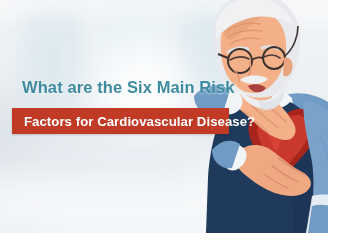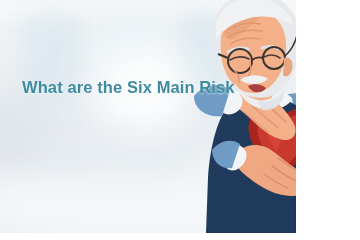--- a/index.html
+++ b/index.html
@@ -2,21 +2,21 @@
 <html><head>
 <meta charset="utf-8">
 <style>
   html,body{margin:0;padding:0;}
   body{
     width:360px;height:233px;overflow:hidden;
     font-family:"Liberation Sans",sans-serif;
     background:#ffffff;
   }
   #banner{
-    position:relative;width:296px;height:233px;overflow:hidden;
+    position:relative;width:328px;height:233px;overflow:hidden;
     background:#0f172a;
   }
   
   .bg-base{
     position:absolute;inset:0;
     background:
       linear-gradient(180deg,#f2f4f6 0%,#eef1f4 34%,#e6ebf0 62%,#f4f7f9 100%);
   }
   .bg-blob{position:absolute;border-radius:50%;filter:blur(18px);}
   .bg-soft{position:absolute;filter:blur(14px);}
@@ -163,14 +163,17 @@
           <path d="M98 58 C104 56 108 62 106 70 C104 76 100 78 97 75 Z" fill="#e9a57d"></path>
 
           <path d="M48 70 C52 74 54 78 53 82" stroke="#e0956e" stroke-width="1.2" fill="none" stroke-linecap="round"></path>
         </g>
       </g>
     </svg>
   </div>
 
   <div class="headline">What are the Six Main Risk</div>
 
+  <div class="ribbon">
+    <span class="ribbon-text">Factors for Cardiovascular Disease?</span>
+  </div>
 
 </div>
 
 </body></html>

